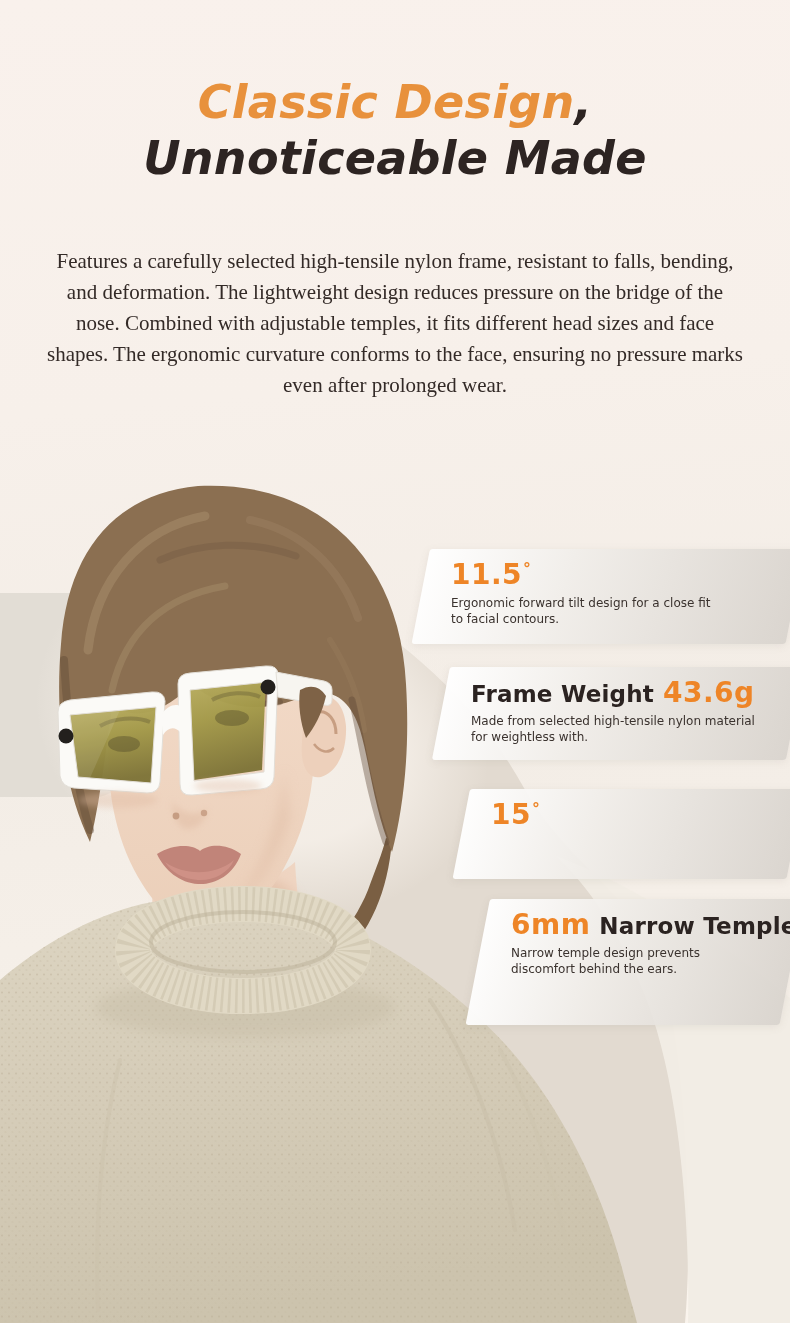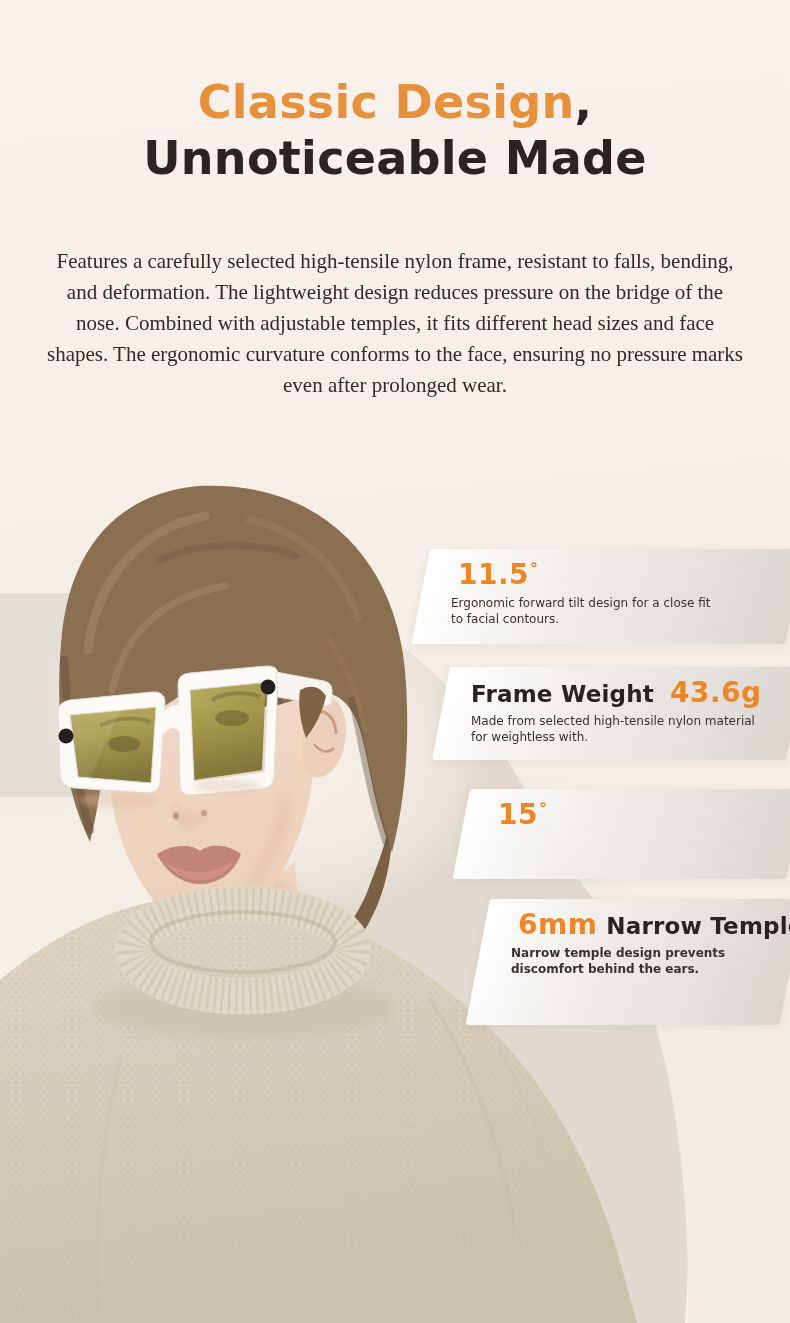--- a/index.html
+++ b/index.html
@@ -5,47 +5,47 @@
   html,body{margin:0;padding:0;background:#ddd;}
   .page{
     position:relative;width:790px;height:1323px;margin:0 auto;overflow:hidden;
     background:linear-gradient(175deg,#F9F1EC 0%,#F7F0EA 30%,#F3EDE6 55%,#F6F0E9 75%,#FAF4ED 100%);
     font-family:"DejaVu Sans","Liberation Sans",sans-serif;
   }
   .photo-svg{position:absolute;inset:0;z-index:1;}
   .header{position:absolute;top:0;left:0;right:0;z-index:2;}
   .page-title{
     position:absolute;top:74px;left:0;width:790px;text-align:center;
-    font-size:46px;line-height:1.22;font-weight:800;color:#2D2422;letter-spacing:.3px;
+    font-size:46px;line-height:1.22;font-weight:800;color:#2D2422;letter-spacing:.3px;font-style:italic;
   }
   .page-title .accent{color:#E8913C;}
   .intro{
     position:absolute;top:225px;left:45px;width:700px;text-align:center;
     font-size:21px;line-height:31px;color:#332A27;font-weight:400;font-family:Liberation Serif, serif;
   }
   .card{position:absolute;z-index:3;}
   .card-bg{
     position:absolute;inset:0;border-radius:3px;
     transform:skewX(-11deg);transform-origin:0 0;
     background:linear-gradient(98deg,rgba(255,255,255,.97) 0%,rgba(240,237,233,.92) 40%,rgba(214,209,203,.85) 100%);
     box-shadow:0 2px 8px rgba(120,108,96,.10);
   }
   .card-content{position:relative;padding:9px 0 0 21px;}
   .card-title{display:flex;align-items:baseline;gap:9px;font-weight:800;color:#2B2321;font-size:23px;white-space:nowrap;letter-spacing:.2px;}
-  .card-title .num{color:#EE8527;font-size:28px;font-weight:800;letter-spacing:.5px;margin-left:7px;}
+  .card-title .num{color:#EE8527;font-size:28px;font-weight:800;letter-spacing:.5px;}
   .card-title .deg{font-size:.56em;position:relative;top:-.62em;margin-left:1px;}
   .card-desc{margin-top:5px;font-size:12px;line-height:1.33;color:#3A322E;}
   .card1{left:430px;top:549px;width:374px;height:95px;}
   .card2{left:450px;top:667px;width:354px;height:93px;}
   .card3{left:470px;top:789px;width:334px;height:90px;}
   .card4{left:490px;top:899px;width:314px;height:126px;}
   .card1 .card-desc{width:272px;}
   .card2 .card-desc{width:300px;}
   .card3 .card-desc{width:272px;}
-  .card4 .card-desc{width:226px;font-weight:bold;}
+  .card4 .card-desc{width:226px;}
 </style>
 </head>
 <body>
 
 <div class="page">
 
   <svg class="photo-svg" viewBox="0 0 790 1323" aria-hidden="true">
     <defs>
       <linearGradient id="lensGrad" x1="0" y1="0" x2="0.2" y2="1">
         <stop offset="0" stop-color="#BBB063"></stop>

